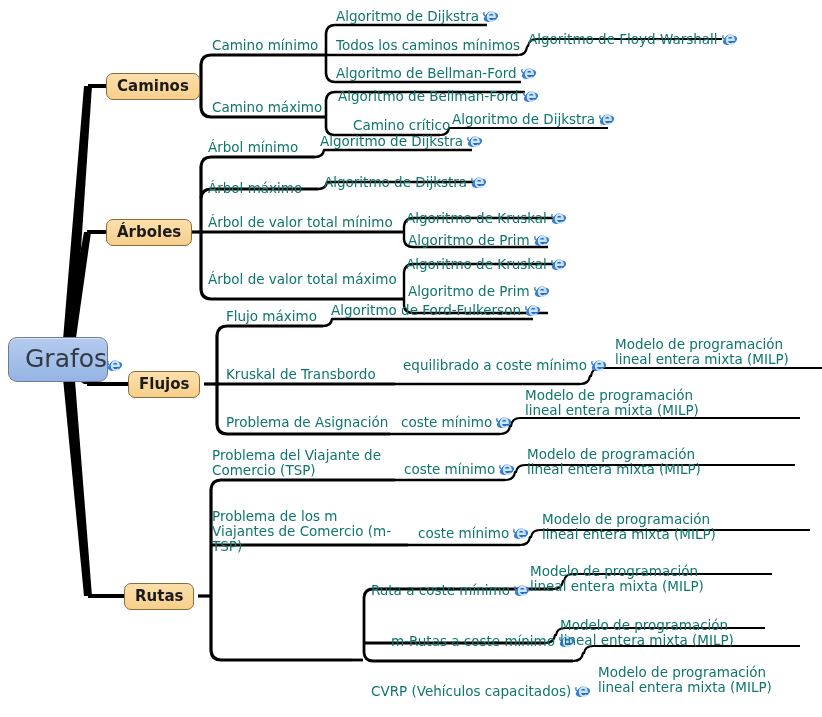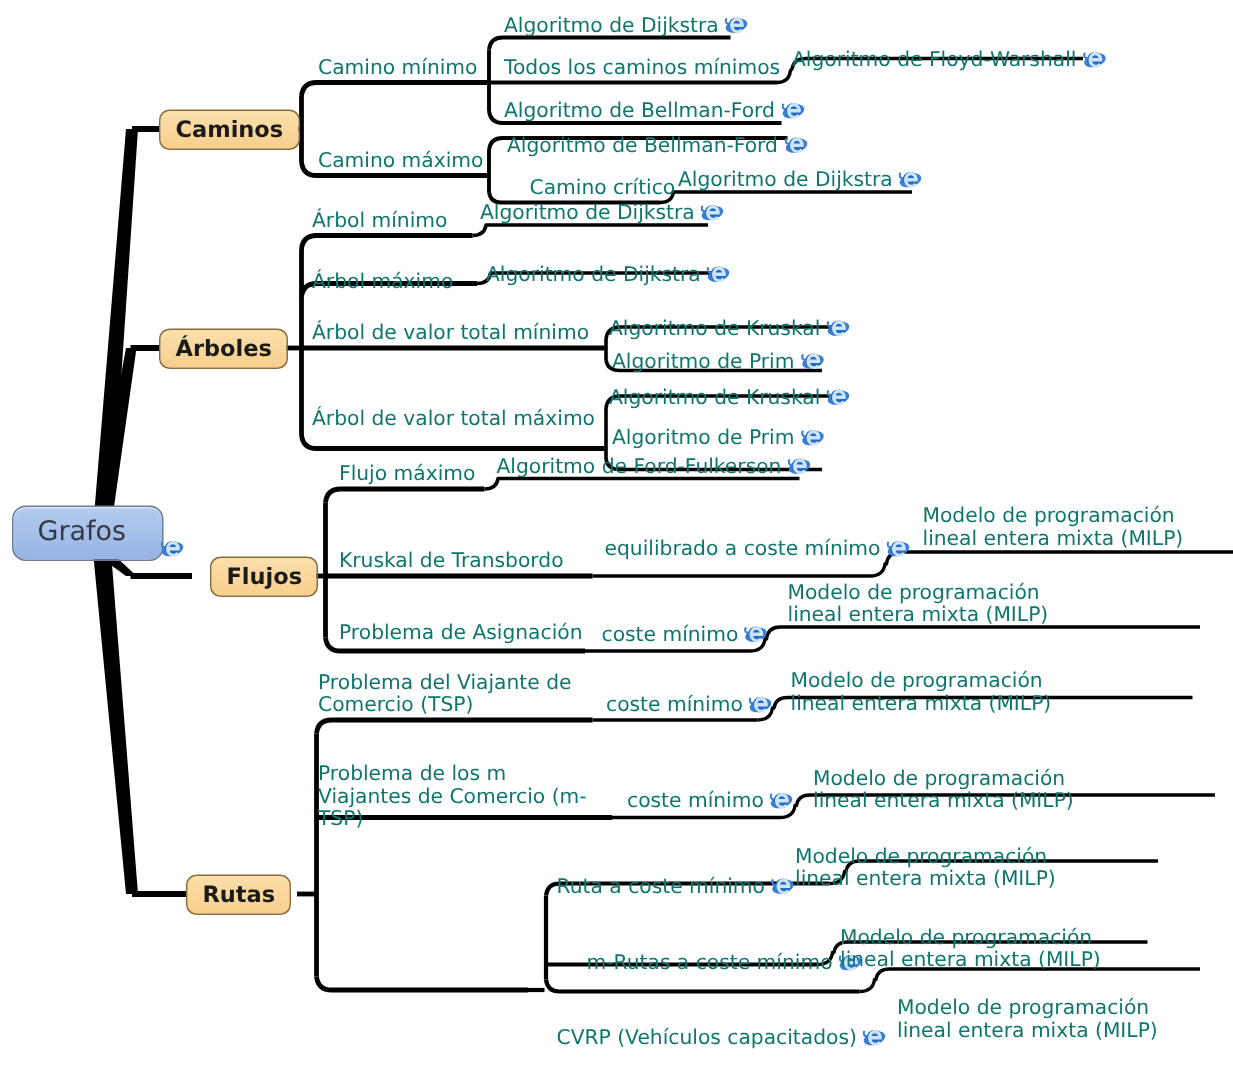--- a/index.html
+++ b/index.html
@@ -11,22 +11,22 @@
   #map{position:relative;width:822px;height:717px;}
   svg.wires{position:absolute;left:0;top:0;width:822px;height:717px;pointer-events:none;}
 
   
   .node{position:absolute;white-space:nowrap;}
 
   .rootbox{
     display:flex;align-items:center;justify-content:center;
     background:linear-gradient(#b4cbee,#96b4e4);
     border:1px solid #6f7d93;border-radius:9px;
-    font-size:18px;color:#333a44;
-    padding:6px 24px 8px 16px;
+    font-size:25px;color:#333a44;
+    padding:6px 0 8px 16px;
     box-shadow:0 1px 0 rgba(255,255,255,.5) inset;
   }
   .mainbox{
     display:flex;align-items:center;justify-content:center;
     background:linear-gradient(#fbdfab,#f7cf8c);
     border:1px solid #8a6b3a;border-radius:7px;
     font-size:15px;font-weight:bold;color:#1b1b1b;
     padding:3px 10px 4px 10px;
   }
 
@@ -209,21 +209,21 @@
           <path d="M1.4 4.3C.4 5.6.6 7 1.9 7.7c.4.2.9.4 1.4.4" stroke="#3a7fd5" stroke-width="1.4" fill="none"></path>
         </svg></span>
   </span>
 
   <div class="node mainbox" style="left:106px;top:73px;">
     <span>Caminos</span>
   </div>
   <div class="node mainbox" style="left:106px;top:219px;">
     <span>Árboles</span>
   </div>
-  <div class="node mainbox" style="left:140px;top:371px;">
+  <div class="node mainbox" style="left:128px;top:371px;">
     <span>Flujos</span>
   </div>
   <div class="node mainbox" style="left:124px;top:583px;">
     <span>Rutas</span>
   </div>
 
   <div class="lbl" style="left:212px;top:38px;">
     <span>Camino mínimo</span>
   </div>
   <div class="lbl" style="left:212px;top:100px;">

